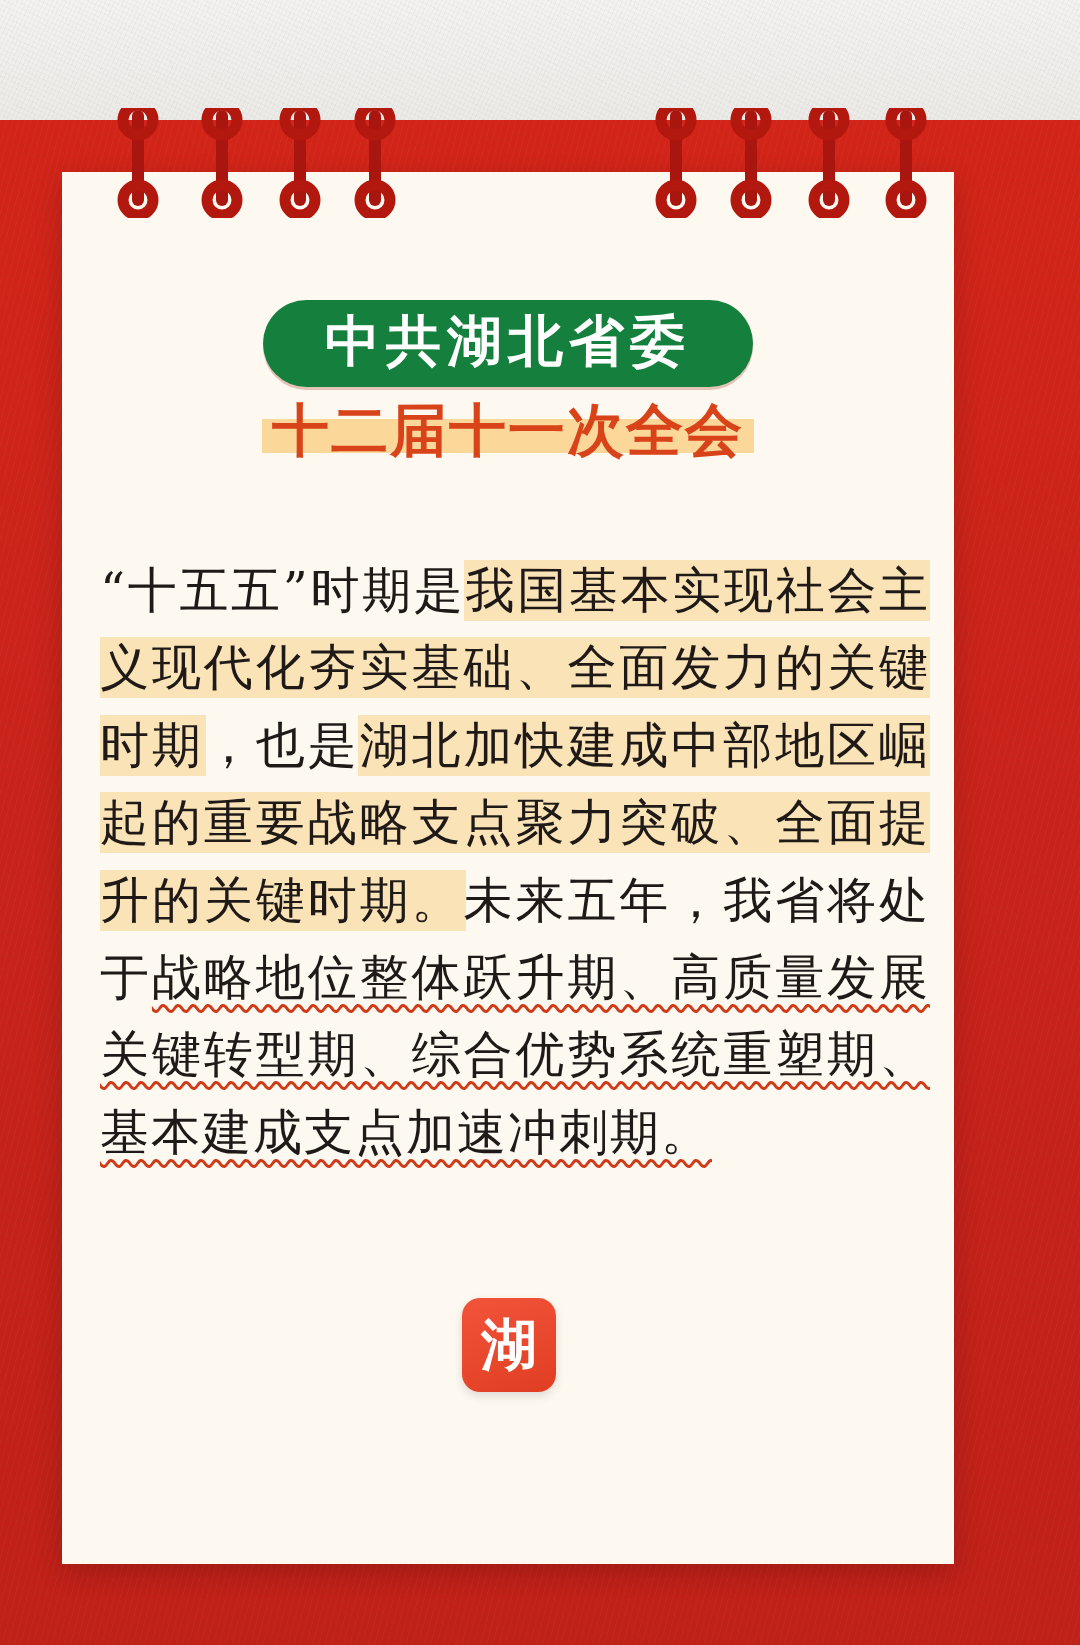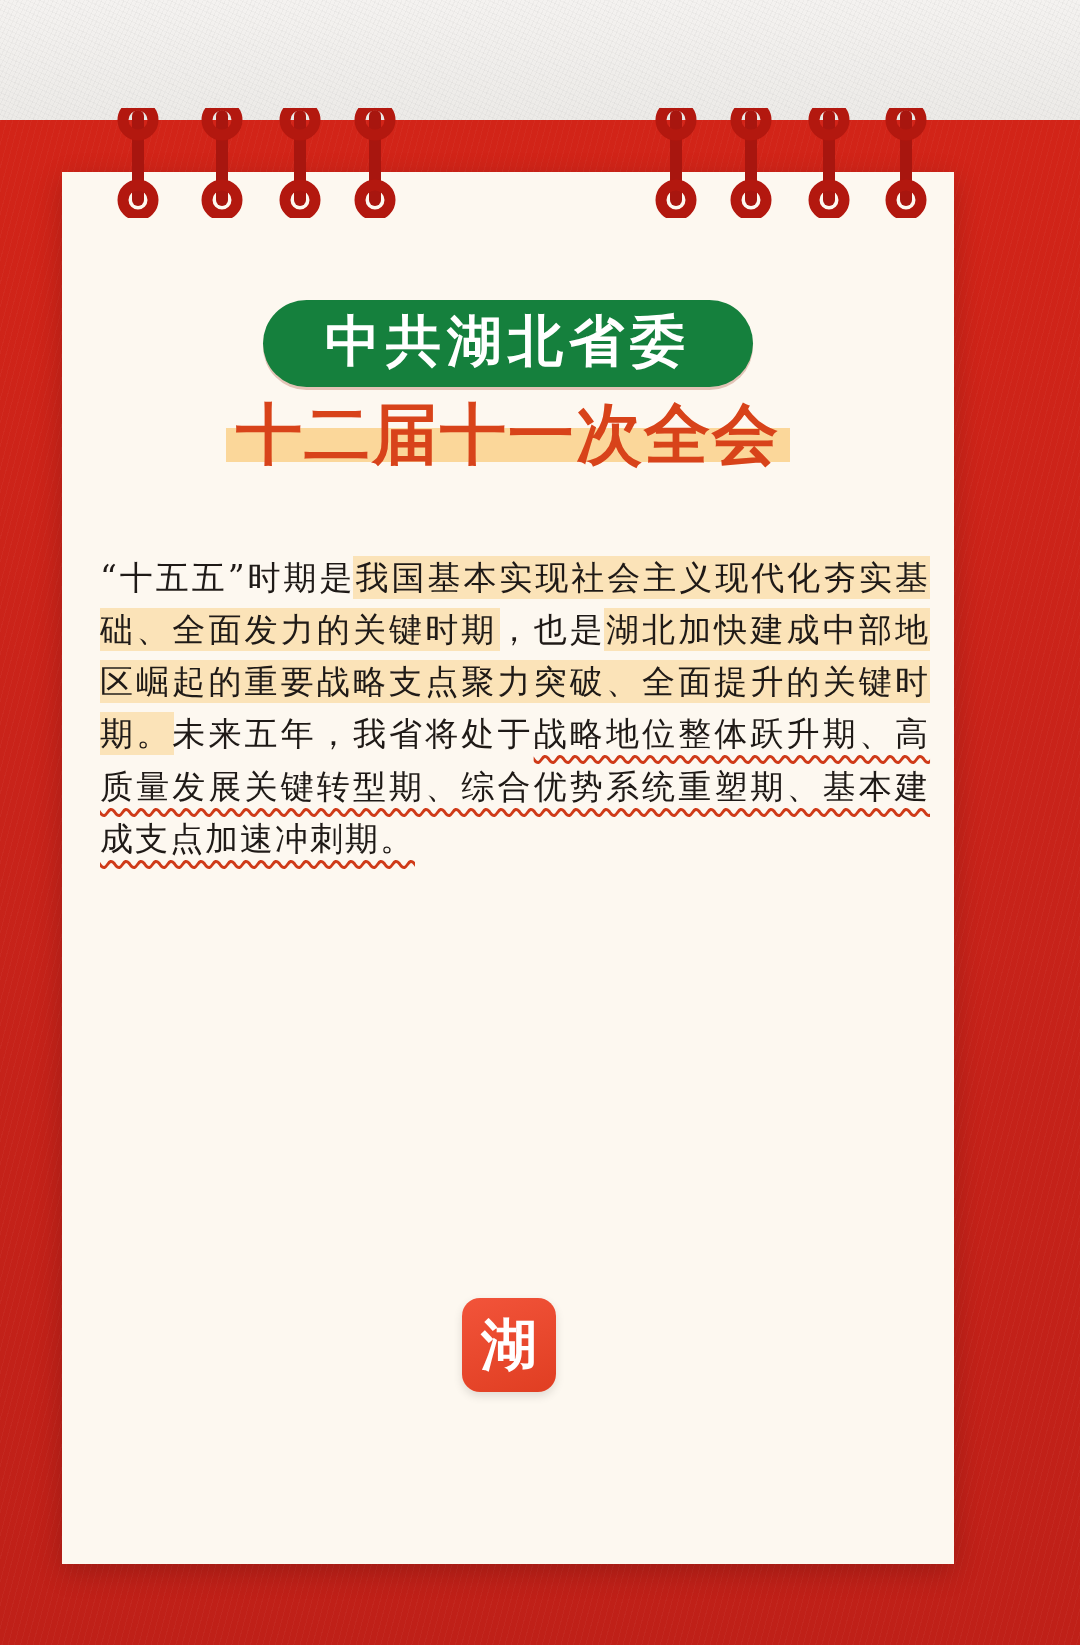--- a/index.html
+++ b/index.html
@@ -88,21 +88,21 @@
     line-height: 1;
     letter-spacing: 6px;
     font-weight: 700;
     font-family: "Liberation Sans", "DejaVu Sans", sans-serif;
     box-shadow: 0 3px 0 rgba(150,40,10,0.25);
   }
   .big-title {
     margin-top: 14px;
     position: relative;
     display: inline-block;
-    font-size: 66px;
+    font-size: 57px;
     line-height: 1.02;
     letter-spacing: 2px;
     font-weight: 700;
     color: #d8431a;
     font-family: "Liberation Sans", "DejaVu Sans", sans-serif;
     white-space: nowrap;
     padding: 0 10px;
   }
   .big-title .hl {
     position: absolute;
@@ -117,21 +117,21 @@
     position: relative;
     z-index: 1;
   }
 
   
   .body-text {
     position: absolute;
     left: 100px;
     top: 552px;
     width: 830px;
-    font-size: 33px;
+    font-size: 49px;
     line-height: 1.58;
     letter-spacing: 2px;
     color: #1f1a17;
     font-family: "DejaVu Serif", "Liberation Serif", serif;
     text-align: justify;
     text-justify: inter-character;
   }
   .body-text .mark {
     background: #fbe3b8;
     box-shadow: 0 0 0 2px #fbe3b8;

